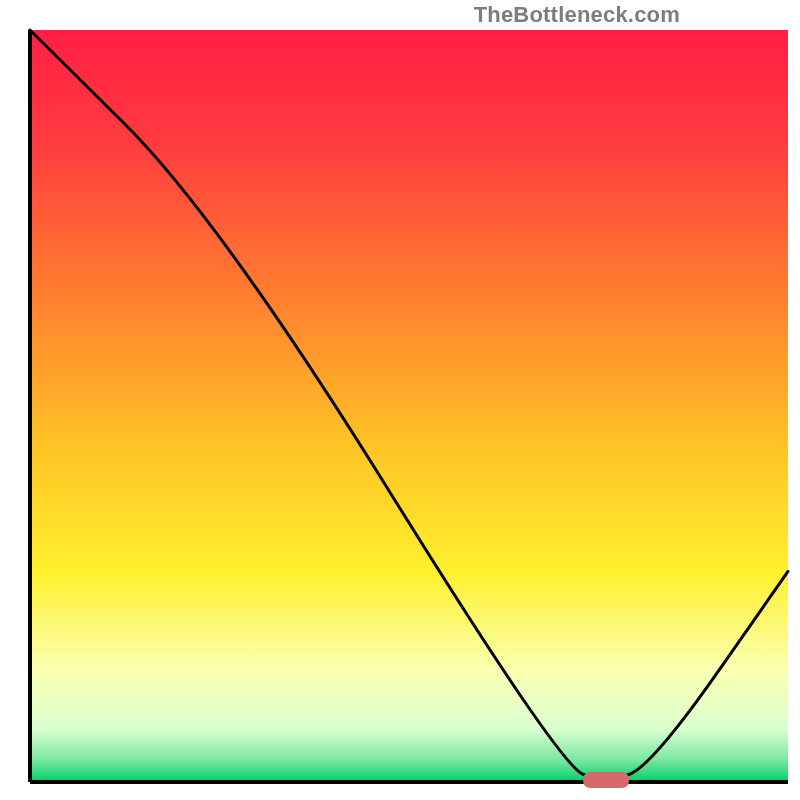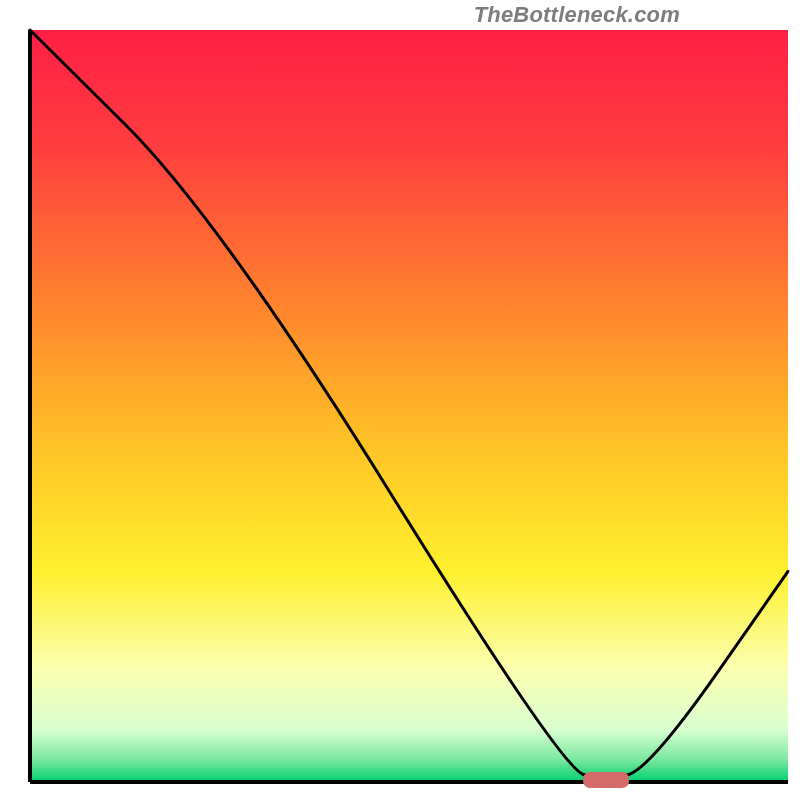--- a/index.html
+++ b/index.html
@@ -8,21 +8,20 @@
     width: 800px;
     height: 800px;
     overflow: hidden;
     font-family: Arial, Helvetica, sans-serif;
     background: #ffffff;
   }
   .container {
     position: relative;
     width: 688px;
     height: 800px;
-    font-style: italic;
   }
   .attribution {
     position: absolute;
     top: 2px;
     right: 8px;
     font-size: 22px;
     font-weight: 600;
     color: #7d7d7d;
     letter-spacing: 0.2px;
   }

